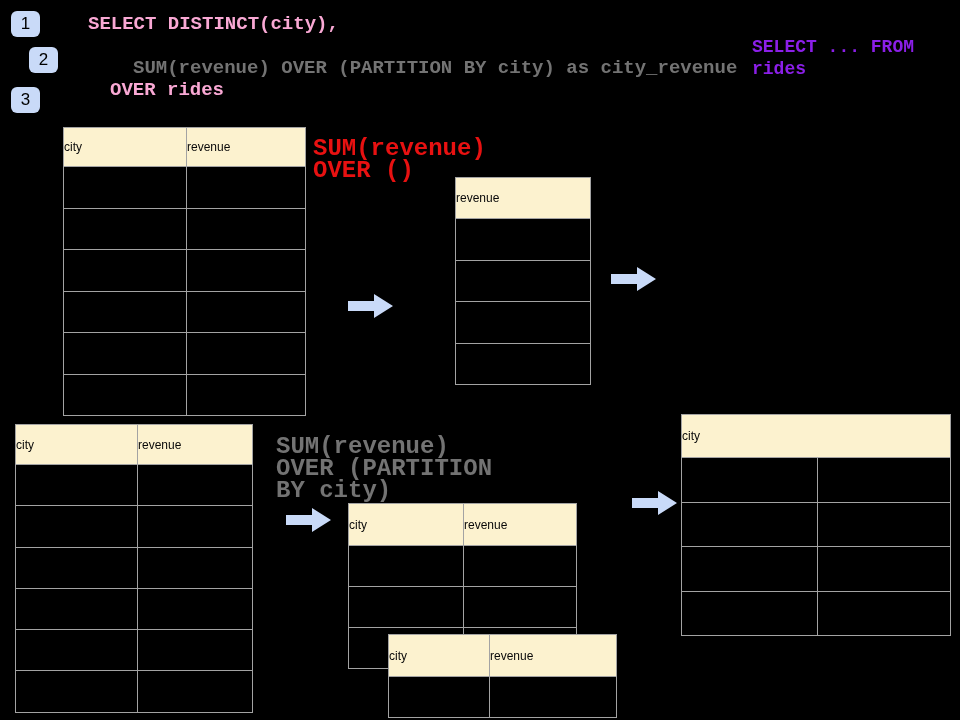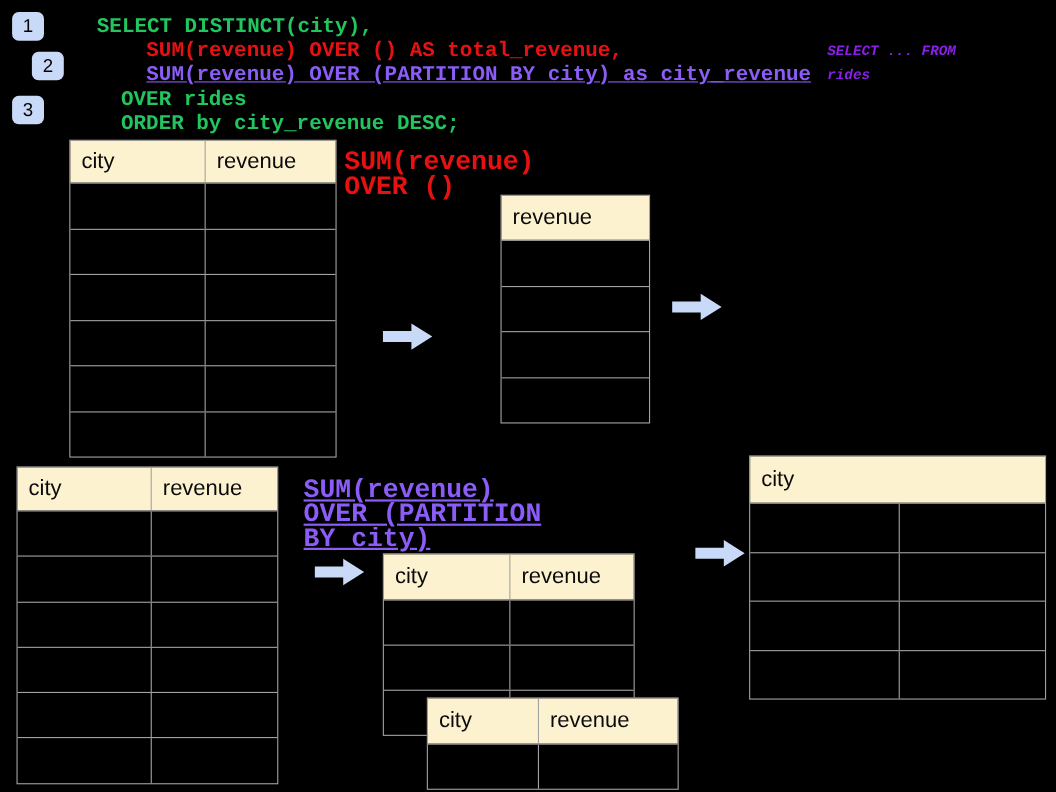--- a/index.html
+++ b/index.html
@@ -2,37 +2,37 @@
 <html><head>
 <meta charset="utf-8">
 <style>
   html,body{margin:0;padding:0;background:#000;}
   #stage{position:relative;width:960px;height:720px;background:#000;overflow:hidden;
          font-family:"Liberation Sans",sans-serif;}
 
   
   .code{position:absolute;font-family:"Liberation Mono",monospace;font-weight:bold;
         font-size:19px;line-height:22px;white-space:pre;}
-  .purple{color:#22c55e;}
+  .purple{color:#f9a8d4;}
   .red{color:#E81111;}
-  .green{color:#8b5cf6;text-decoration:underline;}
+  .green{color:#737373;}
   .note{position:absolute;font-family:"Liberation Mono",monospace;font-weight:bold;
-        font-size:13px;line-height:22px;white-space:pre;color:#8B1FE8;font-style:italic;}
+        font-size:18px;line-height:22px;white-space:pre;color:#8B1FE8;}
   .ann{position:absolute;font-family:"Liberation Mono",monospace;font-weight:bold;
        font-size:24px;line-height:22px;white-space:pre;}
 
   
   .badge{position:absolute;width:29px;height:26px;background:#C9DAF8;border-radius:6px;
          display:flex;align-items:center;justify-content:center;
          font-size:17px;color:#000;}
 
   
   .table{position:absolute;border:1px solid #A3A3A3;background:#000;box-sizing:border-box;}
   .thead{display:flex;background:#FCF2CF;height:var(--hh);}
-  .th{flex:1;display:flex;align-items:center;padding-left:10px;font-size:20px;color:#0a0a0a;
+  .th{flex:1;display:flex;align-items:center;font-size:12px;color:#0a0a0a;
       box-sizing:border-box;border-right:1px solid #A3A3A3;text-align:right;}
   .th:last-child{border-right:none;}
   .th:first-child:not(:only-child){width:var(--c1);flex:none;}
   .tr{display:flex;height:var(--rh);border-top:1px solid #A3A3A3;}
   .td{flex:1;box-sizing:border-box;border-right:1px solid #A3A3A3;}
   .td:last-child{border-right:none;}
   .td:first-child:not(:only-child){width:var(--c1);flex:none;}
 
   
   .arrow{position:absolute;width:46px;height:26px;}
@@ -40,24 +40,22 @@
 </head>
 <body>
 
 <div id="stage">
 
   <div class="badge" style="left:11px;top:11px">1</div>
   <div class="badge" style="left:29px;top:47px">2</div>
   <div class="badge" style="left:11px;top:87px">3</div>
 
   <div class="code purple" style="left:88px;top:13px">SELECT DISTINCT(city),</div>
-  <div class="code red" style="left:133px;top:35px">SUM(revenue) OVER () AS total_revenue,</div>
   <div class="code green" style="left:133px;top:57px">SUM(revenue) OVER (PARTITION BY city) as city_revenue</div>
   <div class="code purple" style="left:110px;top:79px">OVER rides</div>
-  <div class="code purple" style="left:110px;top:101px">ORDER by city_revenue DESC;</div>
 
   <div class="note" style="left:752px;top:36px">SELECT ... FROM
 rides</div>
 
   <div class="ann red" style="left:313px;top:138px">SUM(revenue)
 OVER ()</div>
   <div class="ann green" style="left:276px;top:436px">SUM(revenue)
 OVER (PARTITION
 BY city)</div>
 

